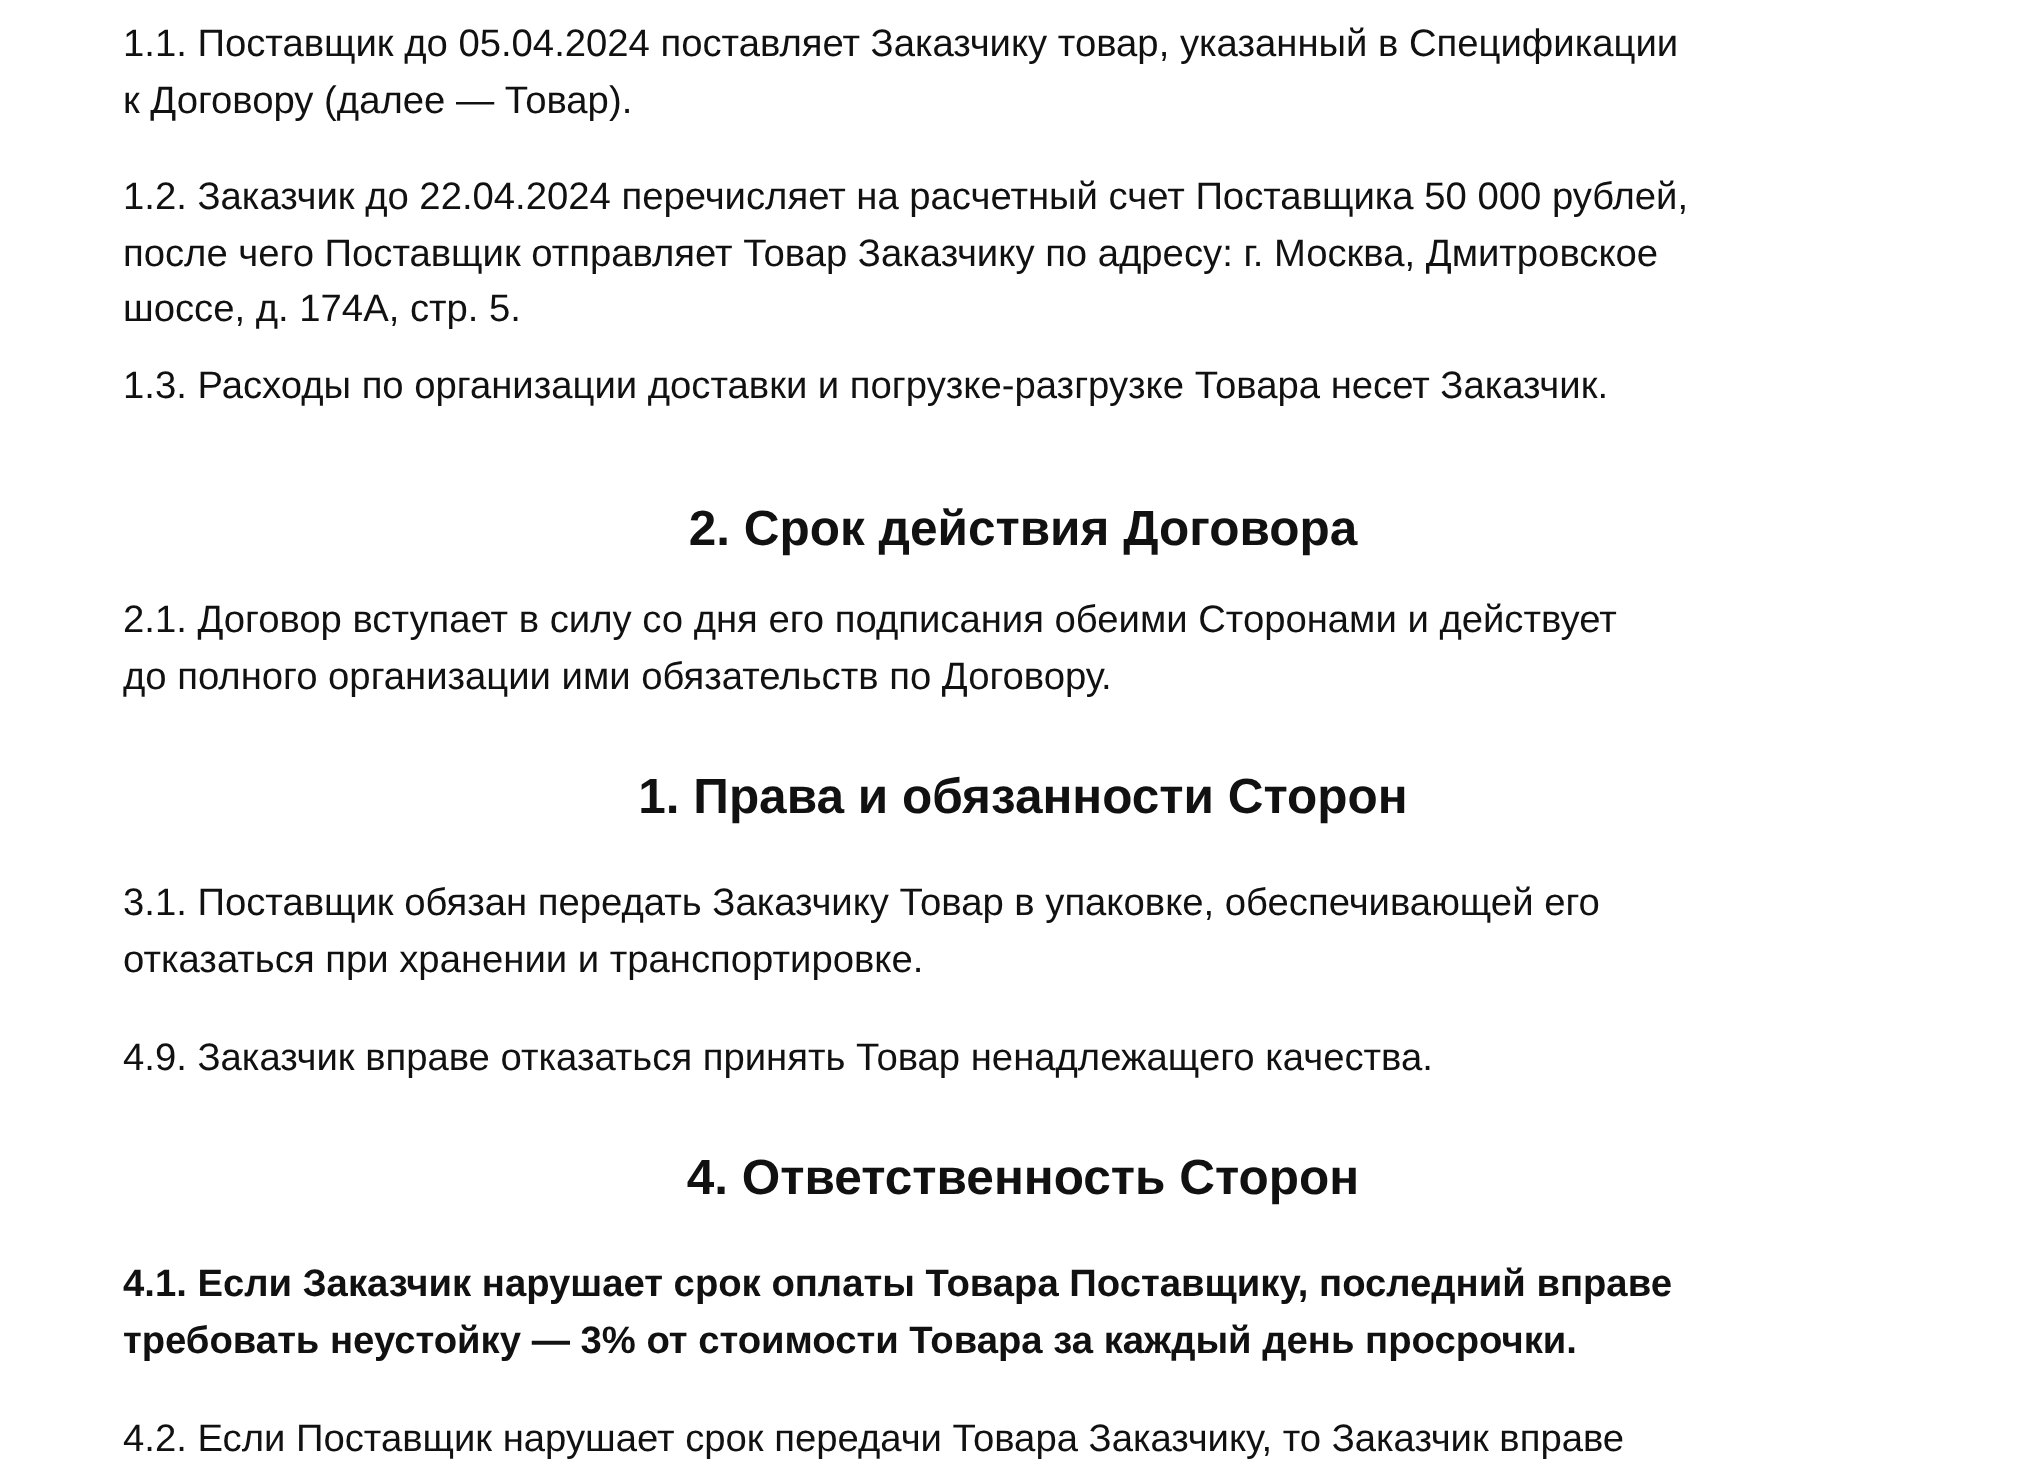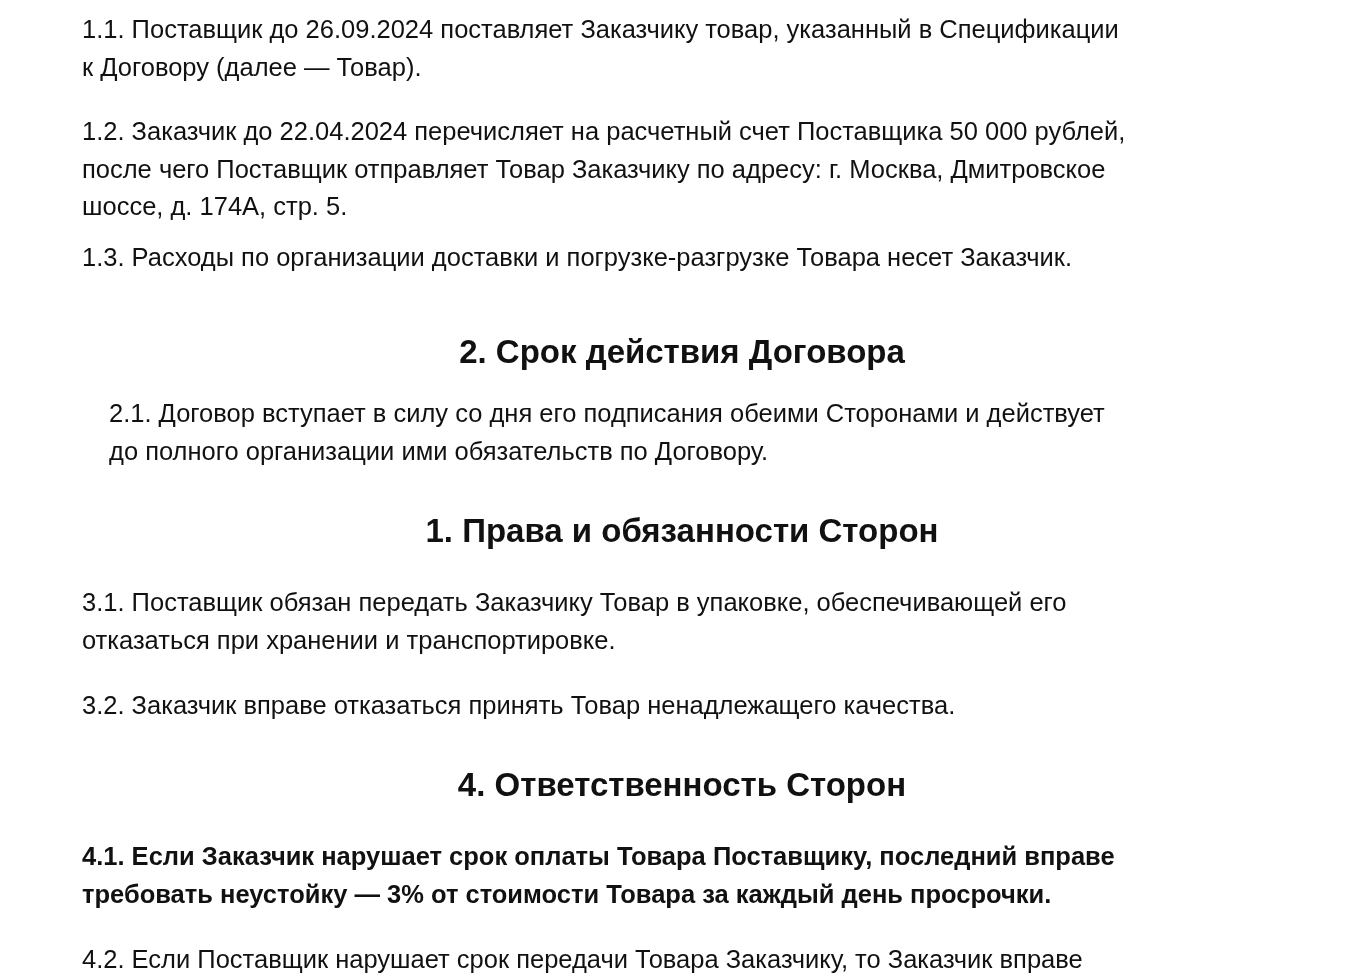--- a/index.html
+++ b/index.html
@@ -43,50 +43,50 @@
       margin: 0;
       white-space: nowrap;
     }
   </style>
 </head>
 <body>
 
 <div class="page">
 
   <div class="para" style="top: 11px;">
-    <span class="line">1.1. Поставщик до 26.09.2024 поставляет Заказчику товар, указанный в Спецификации</span>
+    <span class="line">1.1. Поставщик до 05.04.2024 поставляет Заказчику товар, указанный в Спецификации</span>
     <span class="line">к Договору (далее — Товар).</span>
   </div>
 
   <div class="para" style="top: 113px;">
     <span class="line">1.2. Заказчик до 22.04.2024 перечисляет на расчетный счет Поставщика 50 000 рублей,</span>
     <span class="line">после чего Поставщик отправляет Товар Заказчику по адресу: г. Москва, Дмитровское</span>
     <span class="line">шоссе, д. 174А, стр. 5.</span>
   </div>
 
   <div class="para" style="top: 239px;">
     <span class="line">1.3. Расходы по организации доставки и погрузке-разгрузке Товара несет Заказчик.</span>
   </div>
 
   <h2 class="heading" style="top: 332px;">2. Срок действия Договора</h2>
 
-  <div class="para" style="top: 395px; margin-left: 27px;">
+  <div class="para" style="top: 395px;">
     <span class="line">2.1. Договор вступает в силу со дня его подписания обеими Сторонами и действует</span>
     <span class="line">до полного организации ими обязательств по Договору.</span>
   </div>
 
   <h2 class="heading" style="top: 511px;">1. Права и обязанности Сторон</h2>
 
   <div class="para" style="top: 584px;">
     <span class="line">3.1. Поставщик обязан передать Заказчику Товар в упаковке, обеспечивающей его</span>
     <span class="line">отказаться при хранении и транспортировке.</span>
   </div>
 
   <div class="para" style="top: 687px;">
-    <span class="line">3.2. Заказчик вправе отказаться принять Товар ненадлежащего качества.</span>
+    <span class="line">4.9. Заказчик вправе отказаться принять Товар ненадлежащего качества.</span>
   </div>
 
   <h2 class="heading" style="top: 765px;">4. Ответственность Сторон</h2>
 
   <div class="para" style="top: 838px; font-weight: bold;">
     <span class="line">4.1. Если Заказчик нарушает срок оплаты Товара Поставщику, последний вправе</span>
     <span class="line">требовать неустойку — 3% от стоимости Товара за каждый день просрочки.</span>
   </div>
 
   <div class="para" style="top: 941px;">

